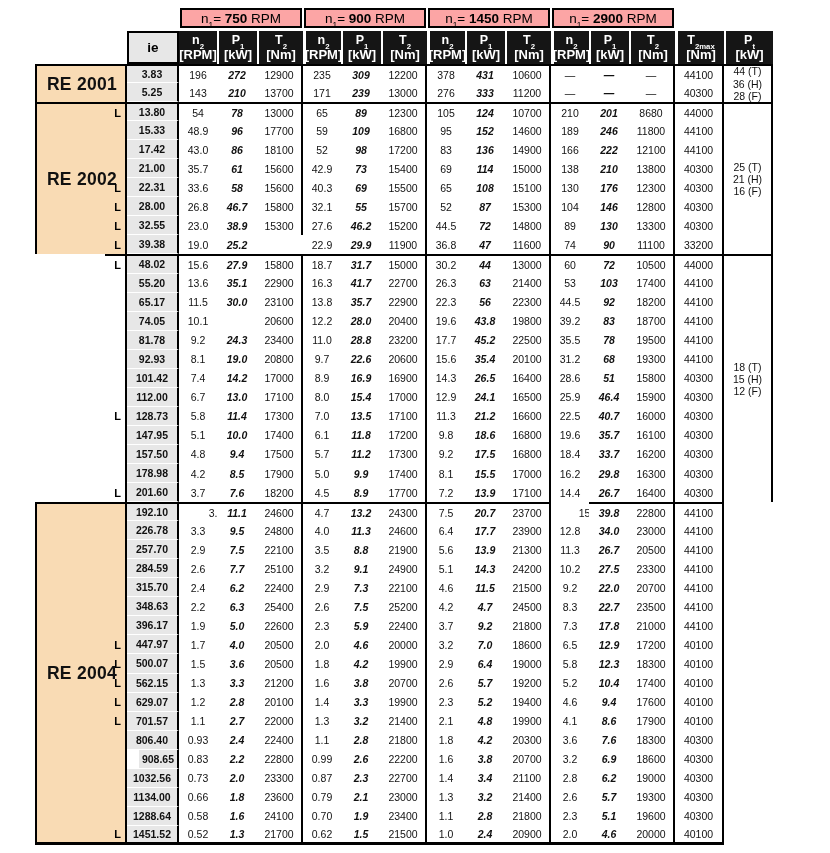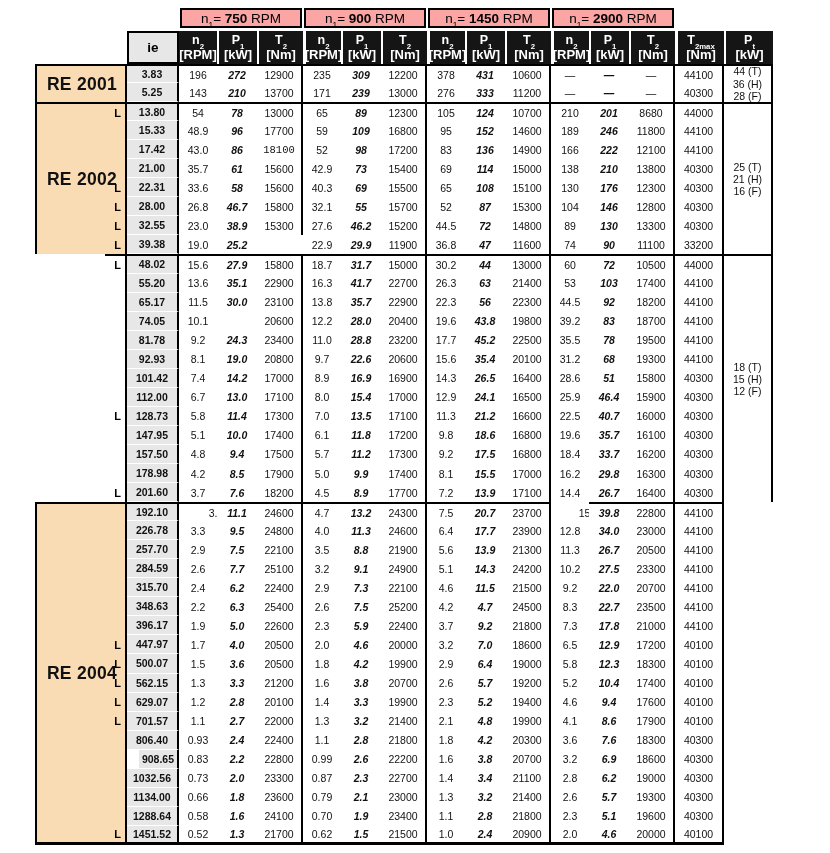--- a/index.html
+++ b/index.html
@@ -200,21 +200,21 @@
       <div class="cell num p1" style="grid-area: 6 / 11;">152</div>
       <div class="cell num t2r" style="grid-area: 6 / 12;">14600</div>
       <div class="cell num" style="grid-area: 6 / 13;">189</div>
       <div class="cell num p1" style="grid-area: 6 / 14;">246</div>
       <div class="cell num t2r" style="grid-area: 6 / 15;">11800</div>
       <div class="cell num t2maxc" style="grid-area: 6 / 16;">44100</div>
       <div class="cell lmark" style="grid-area: 7 / 2;"></div>
       <div class="cell iecell" style="grid-area: 7 / 3;">17.42</div>
       <div class="cell num" style="grid-area: 7 / 4;">43.0</div>
       <div class="cell num p1" style="grid-area: 7 / 5;">86</div>
-      <div class="cell num t2r" style="grid-area: 7 / 6; font-family: Liberation Mono, monospace;">18100</div>
+      <div class="cell num t2r" style="grid-area: 7 / 6;">18100</div>
       <div class="cell num" style="grid-area: 7 / 7;">52</div>
       <div class="cell num p1" style="grid-area: 7 / 8;">98</div>
       <div class="cell num t2r" style="grid-area: 7 / 9;">17200</div>
       <div class="cell num" style="grid-area: 7 / 10;">83</div>
       <div class="cell num p1" style="grid-area: 7 / 11;">136</div>
       <div class="cell num t2r" style="grid-area: 7 / 12;">14900</div>
       <div class="cell num" style="grid-area: 7 / 13;">166</div>
       <div class="cell num p1" style="grid-area: 7 / 14;">222</div>
       <div class="cell num t2r" style="grid-area: 7 / 15;">12100</div>
       <div class="cell num t2maxc" style="grid-area: 7 / 16;">44100</div>

